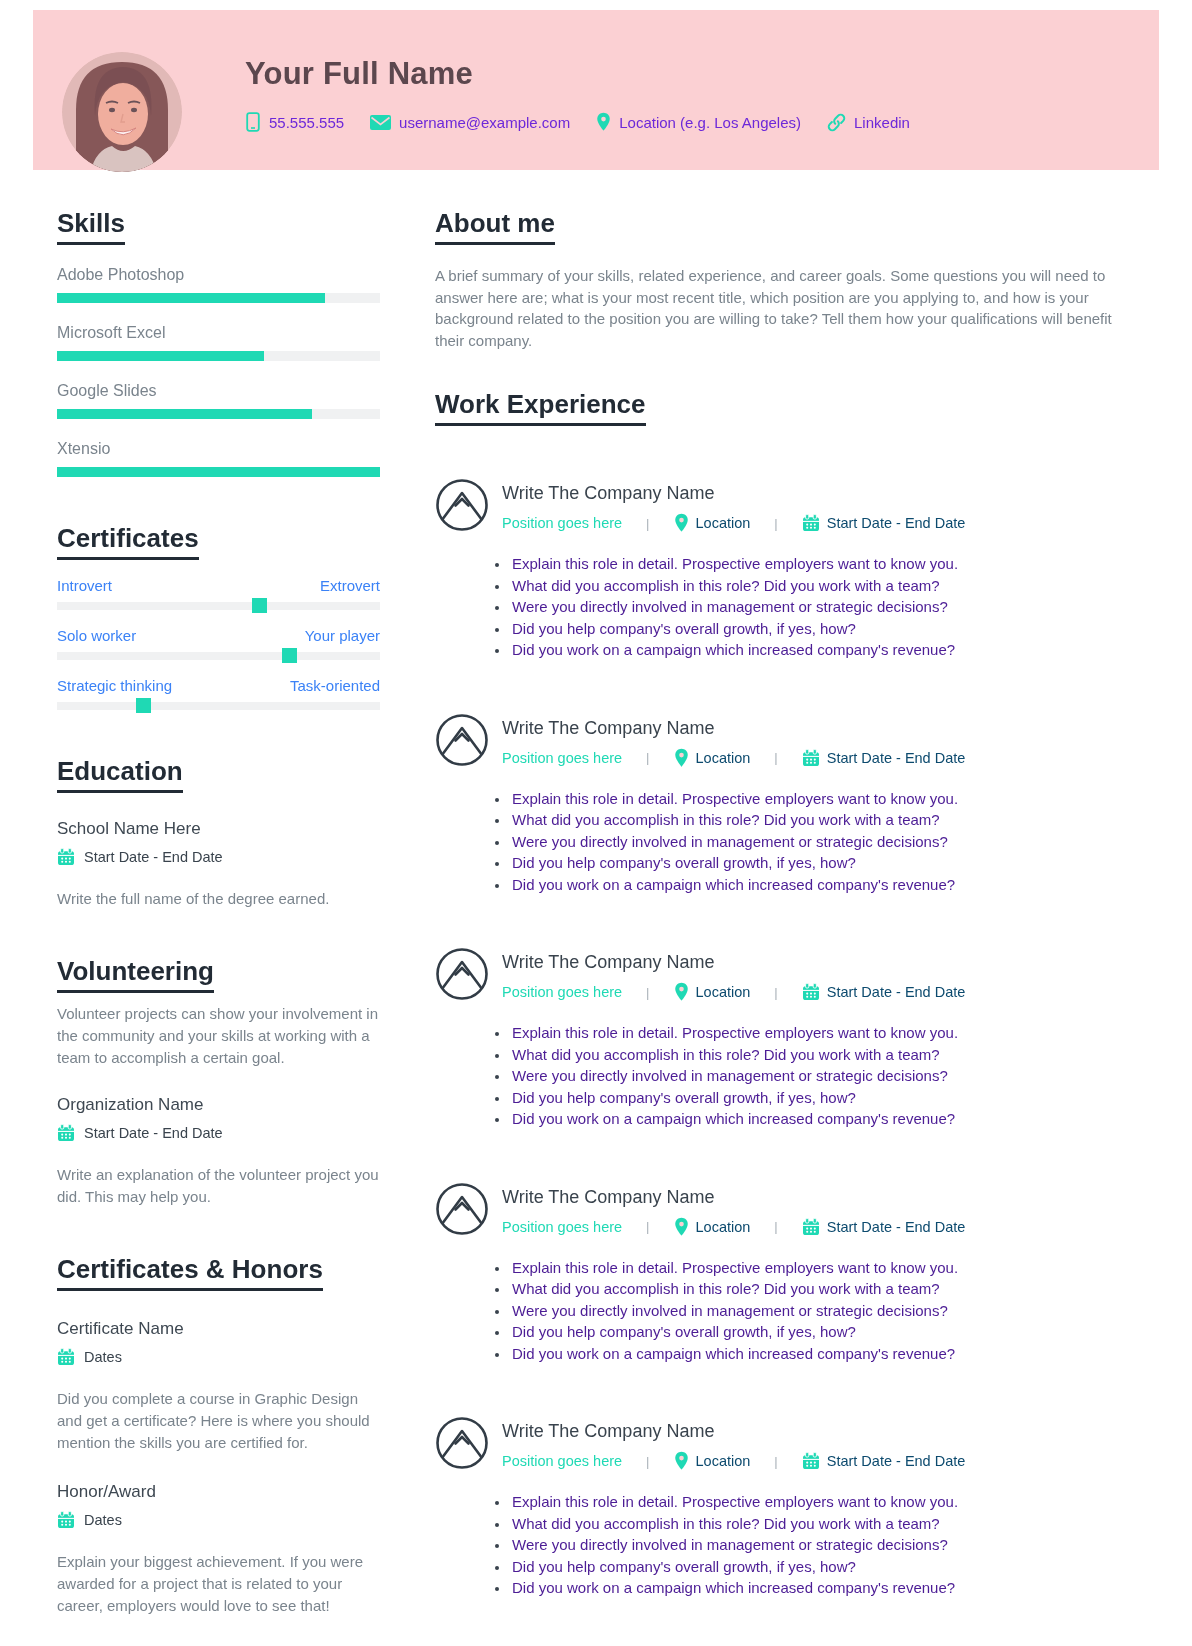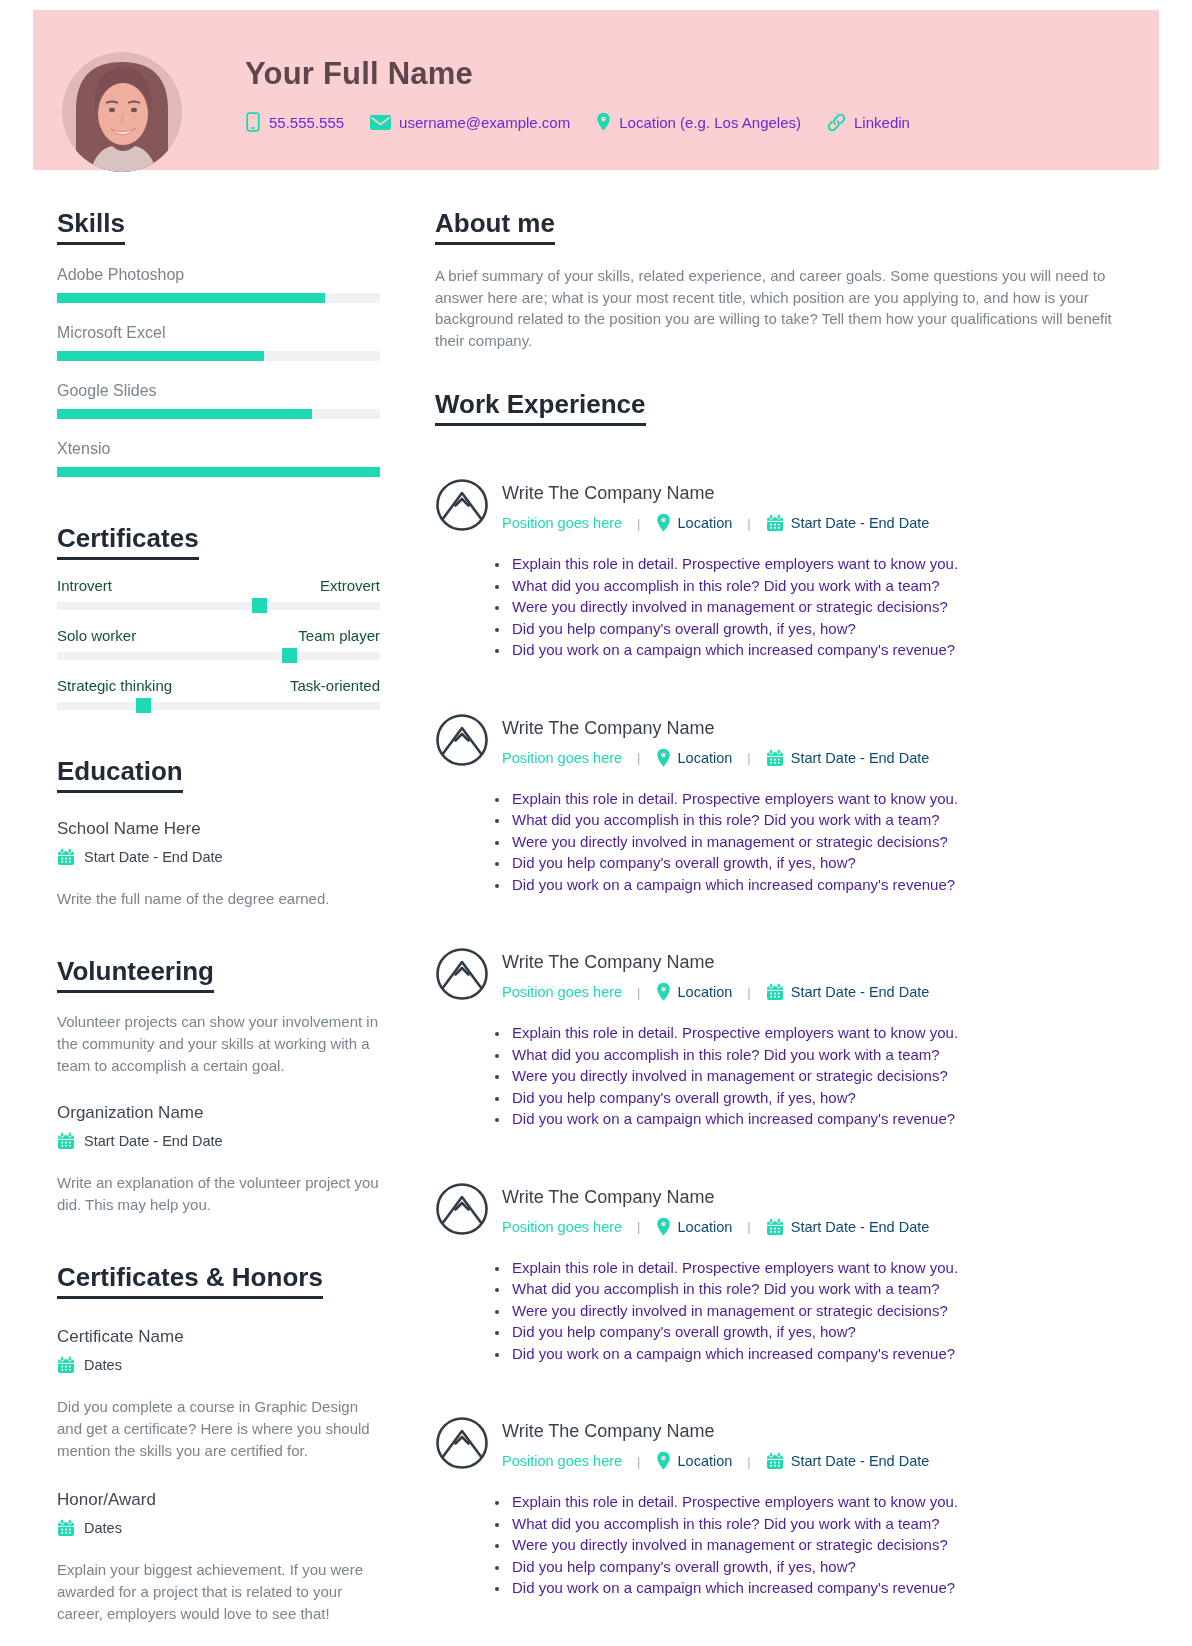--- a/index.html
+++ b/index.html
@@ -24,49 +24,49 @@
   .muted{color:#7A848D;font-size:15px;line-height:22px;margin:0;}
 
   
   .skill{margin-top:21px;}
   .skill-label{font-size:16px;color:#7A848D;margin-bottom:9px;}
   .skill-track{height:10px;background:#F0F1F2;}
   .skill-fill{height:100%;background:#1FD9B4;}
 
   
   .p-row{margin-top:17px;}
-  .p-labels{display:flex;justify-content:space-between;font-size:15px;color:#14532d;margin-bottom:8px;}
+  .p-labels{display:flex;justify-content:space-between;font-size:15px;color:#3b82f6;margin-bottom:8px;}
   .p-track{height:8px;background:#F0F1F2;position:relative;}
   .p-handle{position:absolute;top:-4px;width:15px;height:15px;background:#1FD9B4;margin-left:-8px;}
 
   
   .item-title{font-size:17px;color:#3E4852;margin:0;}
   .date-row{display:flex;align-items:center;gap:9px;margin-top:9px;font-size:14.5px;color:#39434D;}
   .date-row svg{display:block;}
 
   .sec{margin-top:46px;}
   .sec-first{margin-top:12px;}
 
   
   .entry{margin-top:52px;}
   .entry-head{display:flex;align-items:flex-start;}
   .logo{width:54px;height:54px;flex:none;}
   .entry-info{margin-left:13px;padding-top:5px;}
   .company{font-size:18px;color:#39434D;margin:0;}
-  .meta{display:flex;align-items:center;gap:15px;margin-top:9px;font-size:14.5px;}
+  .meta{display:flex;align-items:center;gap:24px;margin-top:9px;font-size:14.5px;}
   .position{color:#1FD9B4;}
   .sep{color:#A9B1B8;font-size:13px;}
   .meta-item{display:flex;align-items:center;gap:7px;color:#0c4a6e;}
   .meta-item svg{display:block;}
   .entry ul{margin:20px 0 0 0;padding-left:75px;}
   .entry li{font-size:15px;color:#4c1d95;line-height:21.5px;padding-left:2px;}
   .entry li::marker{color:#39434D;font-size:13px;}
 
   .about-para{margin-top:20px;font-size:15px;line-height:21.5px;color:#7A848D;}
-  .vol-intro{margin-top:18px;}
+  .vol-intro{margin-top:10px;}
   .desc-para{margin-top:22px;}
   .item-block{margin-top:26px;}
 </style>
 </head>
 <body>
 
 <div class="page">
 
   <div class="header">
     <div class="avatar">
@@ -186,21 +186,21 @@
       <span>Extrovert</span>
     </div>
     <div class="p-track">
       <div class="p-handle" style="left: 63%;"></div>
     </div>
   </div>
 
   <div class="p-row">
     <div class="p-labels">
       <span>Solo worker</span>
-      <span>Team player</span>
+      <span>Your player</span>
     </div>
     <div class="p-track">
       <div class="p-handle" style="left: 72%;"></div>
     </div>
   </div>
 
   <div class="p-row">
     <div class="p-labels">
       <span>Strategic thinking</span>
       <span>Task-oriented</span>

